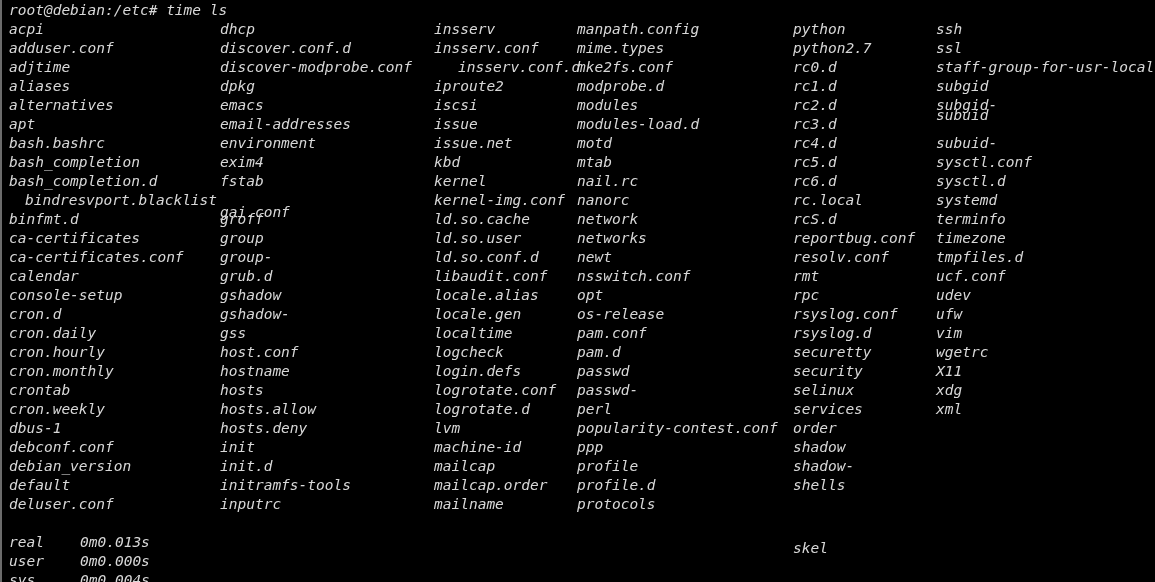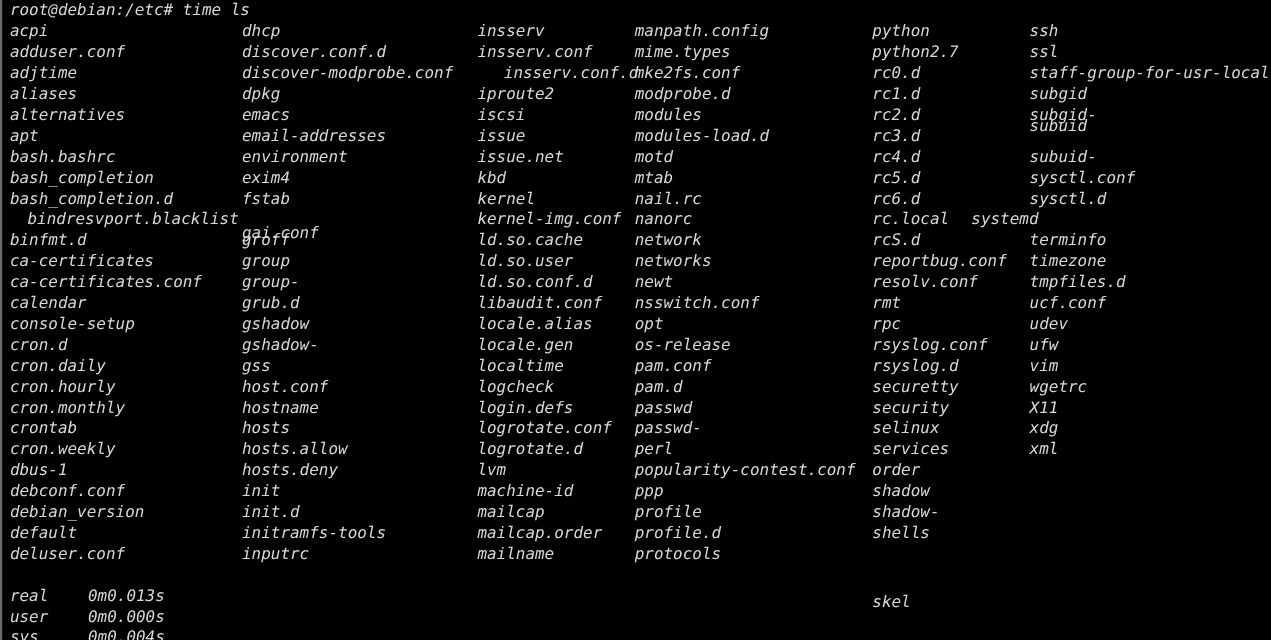--- a/index.html
+++ b/index.html
@@ -210,21 +210,21 @@
         <div class="cell" style="left: 791px; top: 495px; margin-top: 44px;">skel</div>
         <div class="cell" style="left: 934px; top: 20px;">ssh</div>
         <div class="cell" style="left: 934px; top: 39px;">ssl</div>
         <div class="cell" style="left: 934px; top: 58px;">staff-group-for-usr-local</div>
         <div class="cell" style="left: 934px; top: 77px;">subgid</div>
         <div class="cell" style="left: 934px; top: 96px;">subgid-</div>
         <div class="cell" style="left: 934px; top: 106px;">subuid</div>
         <div class="cell" style="left: 934px; top: 134px;">subuid-</div>
         <div class="cell" style="left: 934px; top: 153px;">sysctl.conf</div>
         <div class="cell" style="left: 934px; top: 172px;">sysctl.d</div>
-        <div class="cell" style="left: 881px; top: 191px;">systemd</div>
+        <div class="cell" style="left: 934px; top: 191px;">systemd</div>
         <div class="cell" style="left: 934px; top: 210px;">terminfo</div>
         <div class="cell" style="left: 934px; top: 229px;">timezone</div>
         <div class="cell" style="left: 934px; top: 248px;">tmpfiles.d</div>
         <div class="cell" style="left: 934px; top: 267px;">ucf.conf</div>
         <div class="cell" style="left: 934px; top: 286px;">udev</div>
         <div class="cell" style="left: 934px; top: 305px;">ufw</div>
         <div class="cell" style="left: 934px; top: 324px;">vim</div>
         <div class="cell" style="left: 934px; top: 343px;">wgetrc</div>
         <div class="cell" style="left: 934px; top: 362px;">X11</div>
         <div class="cell" style="left: 934px; top: 381px;">xdg</div>

